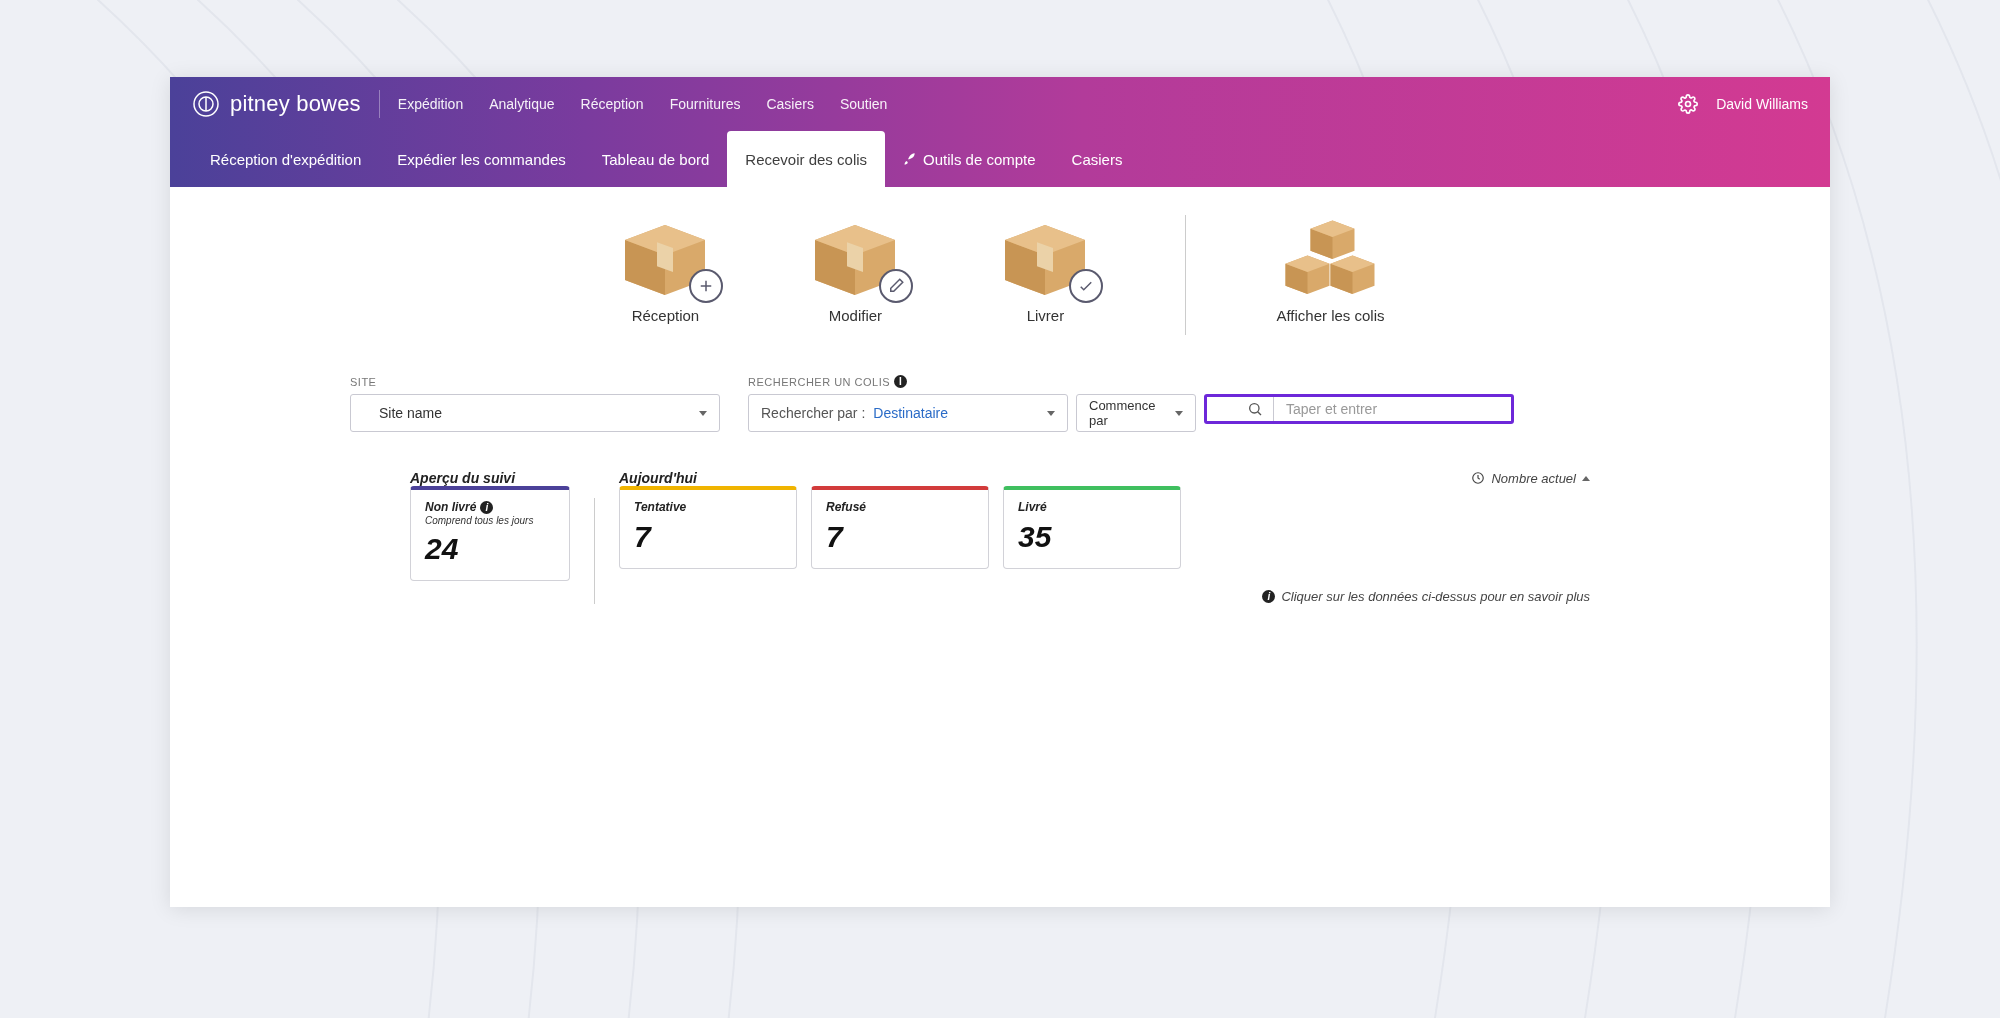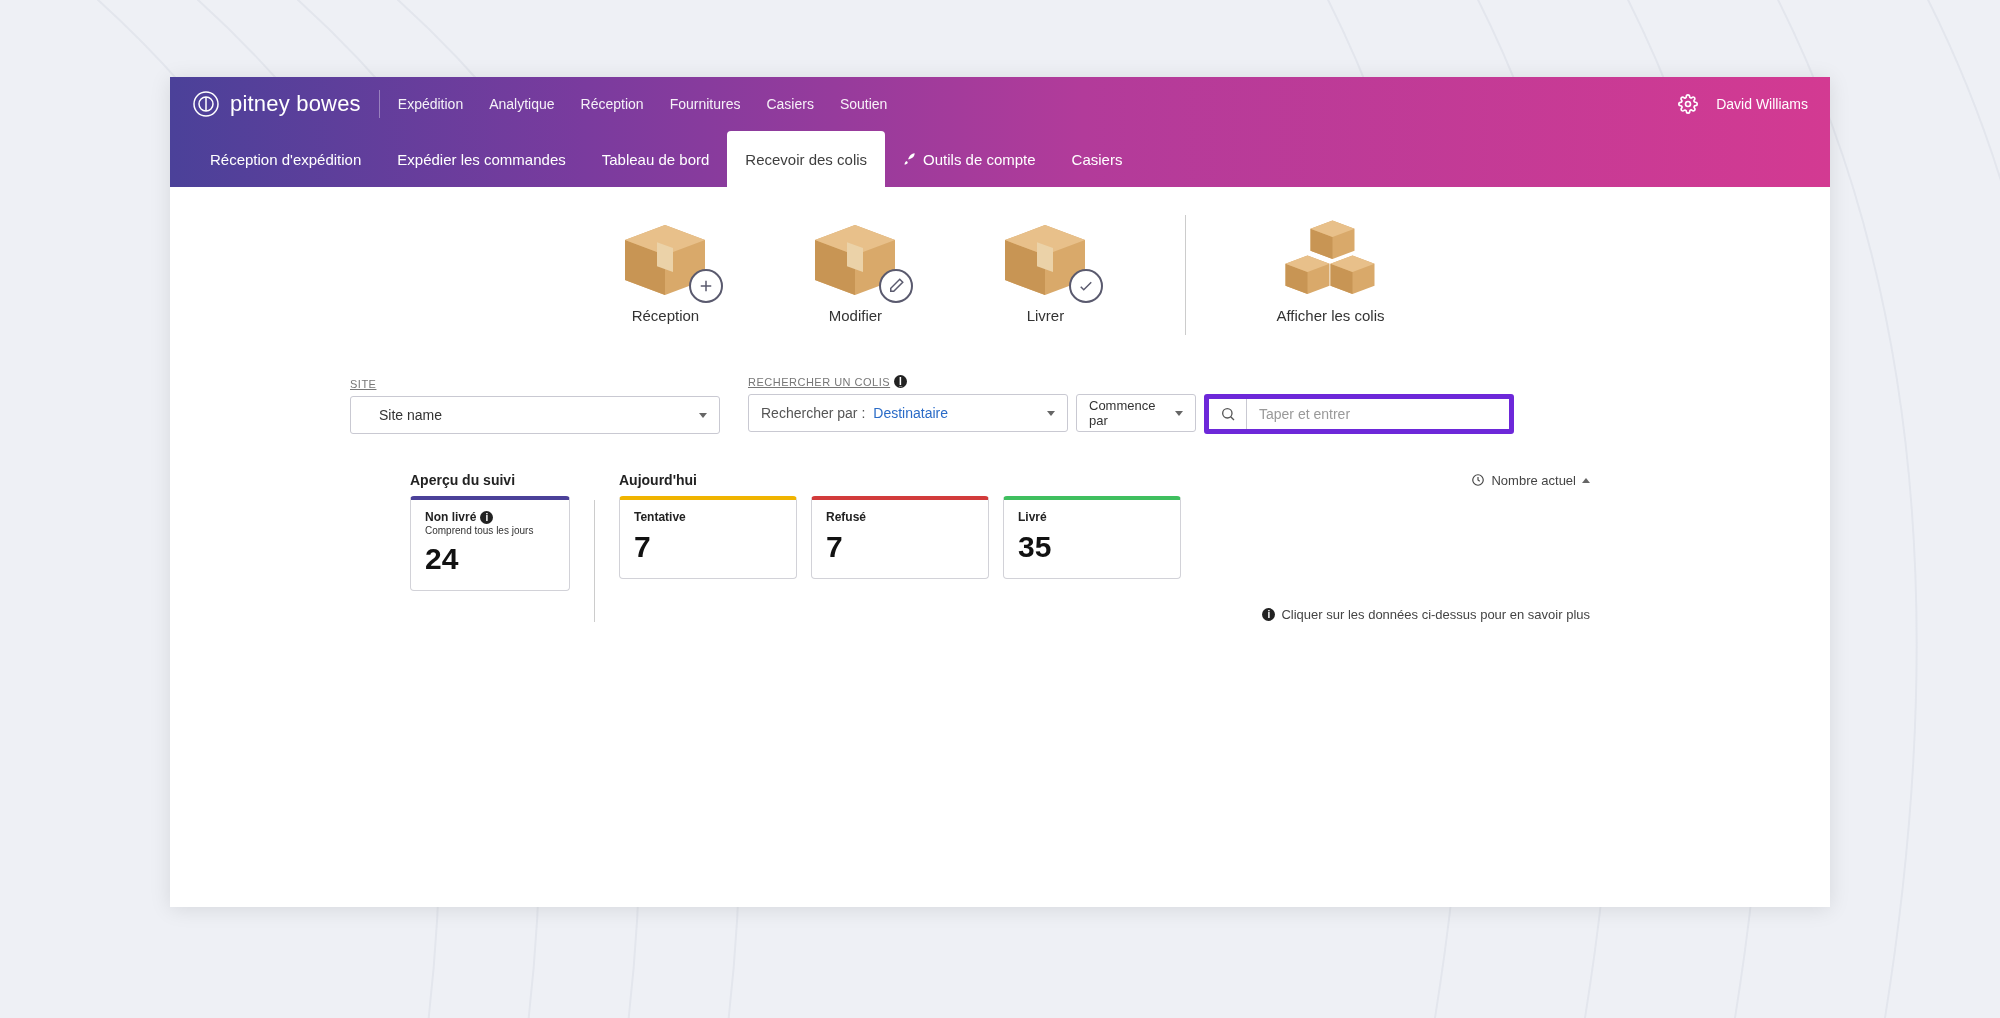--- a/index.html
+++ b/index.html
@@ -125,21 +125,20 @@
 }
 .field-group { display: flex; flex-direction: column; gap: 6px; }
 .field-label {
   font-size: 11px;
   color: #777;
   letter-spacing: 0.5px;
   text-transform: uppercase;
   display: flex;
   align-items: center;
   gap: 4px;
-  text-decoration: underline;
 }
 .select-box {
   height: 38px;
   border: 1px solid #c9c9d2;
   border-radius: 3px;
   display: flex;
   align-items: center;
   padding: 0 12px;
   font-size: 14px;
   color: #333;
@@ -148,24 +147,25 @@
   gap: 8px;
 }
 .select-box .caret { margin-left: auto; }
 .site-select { width: 370px; padding-left: 28px; }
 .search-compound { display: flex; gap: 8px; }
 .search-by-box { width: 320px; }
 .starts-with-box { width: 120px; font-size: 13px; }
 .search-input-wrap {
   display: flex;
   align-items: center;
-  height: 40px;
-  border: 5px solid #6d28d9;
+  height: 30px;
+  border: 3px solid #6d28d9;
   border-radius: 3px;
   width: 310px;
+  padding-left: 29px;
 }
 .search-icon-box {
   width: 38px;
   height: 100%;
   display: flex;
   align-items: center;
   justify-content: center;
   border-right: 1px solid #c9c9d2;
 }
 .search-input {
@@ -176,21 +176,21 @@
   font-size: 14px;
   color: #333;
 }
 .search-input::placeholder { color: #999; }
 .stats-area { padding: 0 180px; }
 .stats-row {
   display: flex;
   gap: 18px;
   align-items: flex-start;
 }
-.stat-col { display: flex; flex-direction: column; gap: 8px; }
+.stat-col { display: flex; flex-direction: column; gap: 0; font-style: italic; }
 .stat-header {
   font-size: 14px;
   font-weight: 600;
   color: #222;
 }
 .stat-card {
   border: 1px solid #d2d2d8;
   border-radius: 4px;
   border-top-width: 4px;
   padding: 10px 14px 14px;

